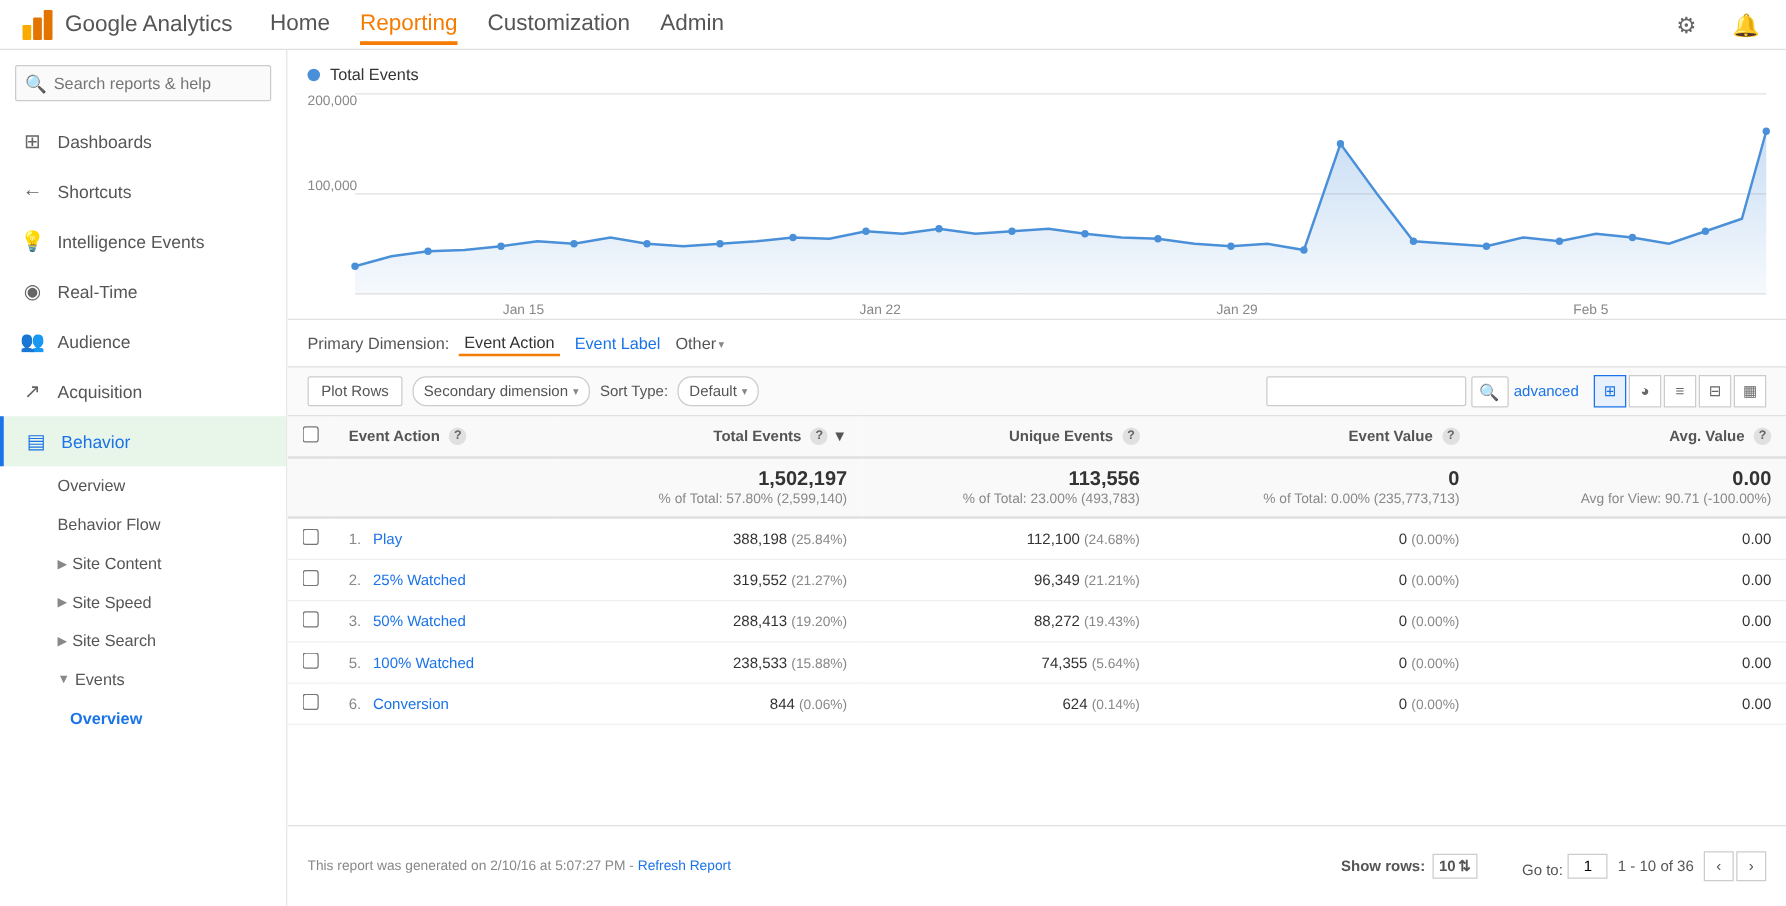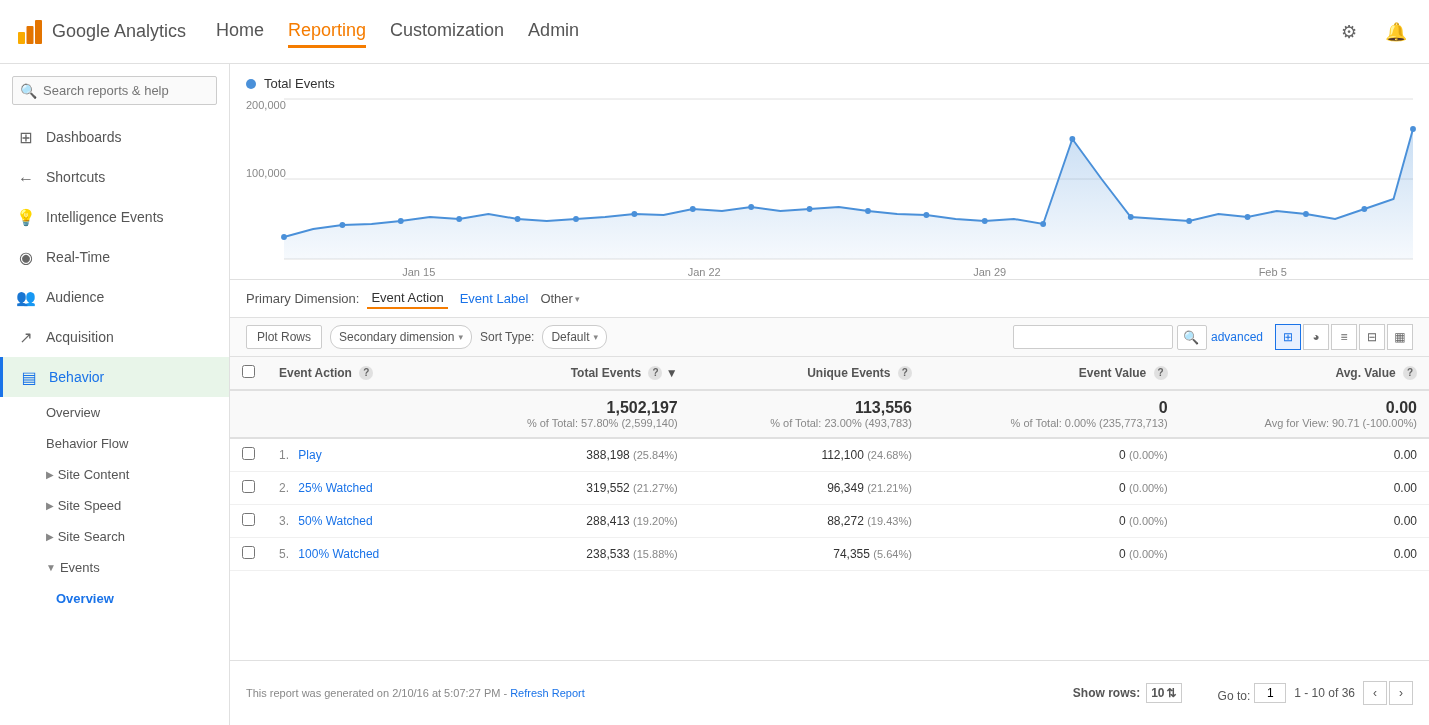--- a/index.html
+++ b/index.html
@@ -4,21 +4,21 @@
   <style>
     * { box-sizing: border-box; margin: 0; padding: 0; }
     body { font-family: Arial, sans-serif; font-size: 13px; background: #f5f5f5; color: #333; display: flex; flex-direction: column; height: 725px; overflow: hidden; }
 
     
     .top-nav {
       background: #fff;
       border-bottom: 1px solid #e0e0e0;
       display: flex;
       align-items: center;
-      height: 64px;
+      height: 40px;
       padding: 0 16px;
       flex-shrink: 0;
       z-index: 10;
     }
     .logo-area {
       display: flex;
       align-items: center;
       gap: 8px;
       min-width: 200px;
     }
@@ -767,20 +767,39 @@
       238,533 <span class="sub-value">(15.88%)</span>
     </td>
     <td class="right">
       74,355 <span class="sub-value">(5.64%)</span>
     </td>
     <td class="right">
       0 <span class="sub-value">(0.00%)</span>
     </td>
     <td class="right">0.00</td>
   </tr>
+            <tr>
+    <td class="checkbox-col">
+      <input type="checkbox" style="">
+    </td>
+    <td>
+      <span style="color:#888;margin-right:6px;">6.</span>
+      <a class="event-link">Conversion</a>
+    </td>
+    <td class="right">
+      844 <span class="sub-value">(0.06%)</span>
+    </td>
+    <td class="right">
+      624 <span class="sub-value">(0.14%)</span>
+    </td>
+    <td class="right">
+      0 <span class="sub-value">(0.00%)</span>
+    </td>
+    <td class="right">0.00</td>
+  </tr>
           </tbody>
       </table>
     </div>
 
     <div class="footer">
       <span class="footer-status">
         <span>This report was generated on 2/10/16 at 5:07:27 PM -</span>
         <a class="refresh-link">Refresh Report</a>
       </span>
       <div class="footer-right">

